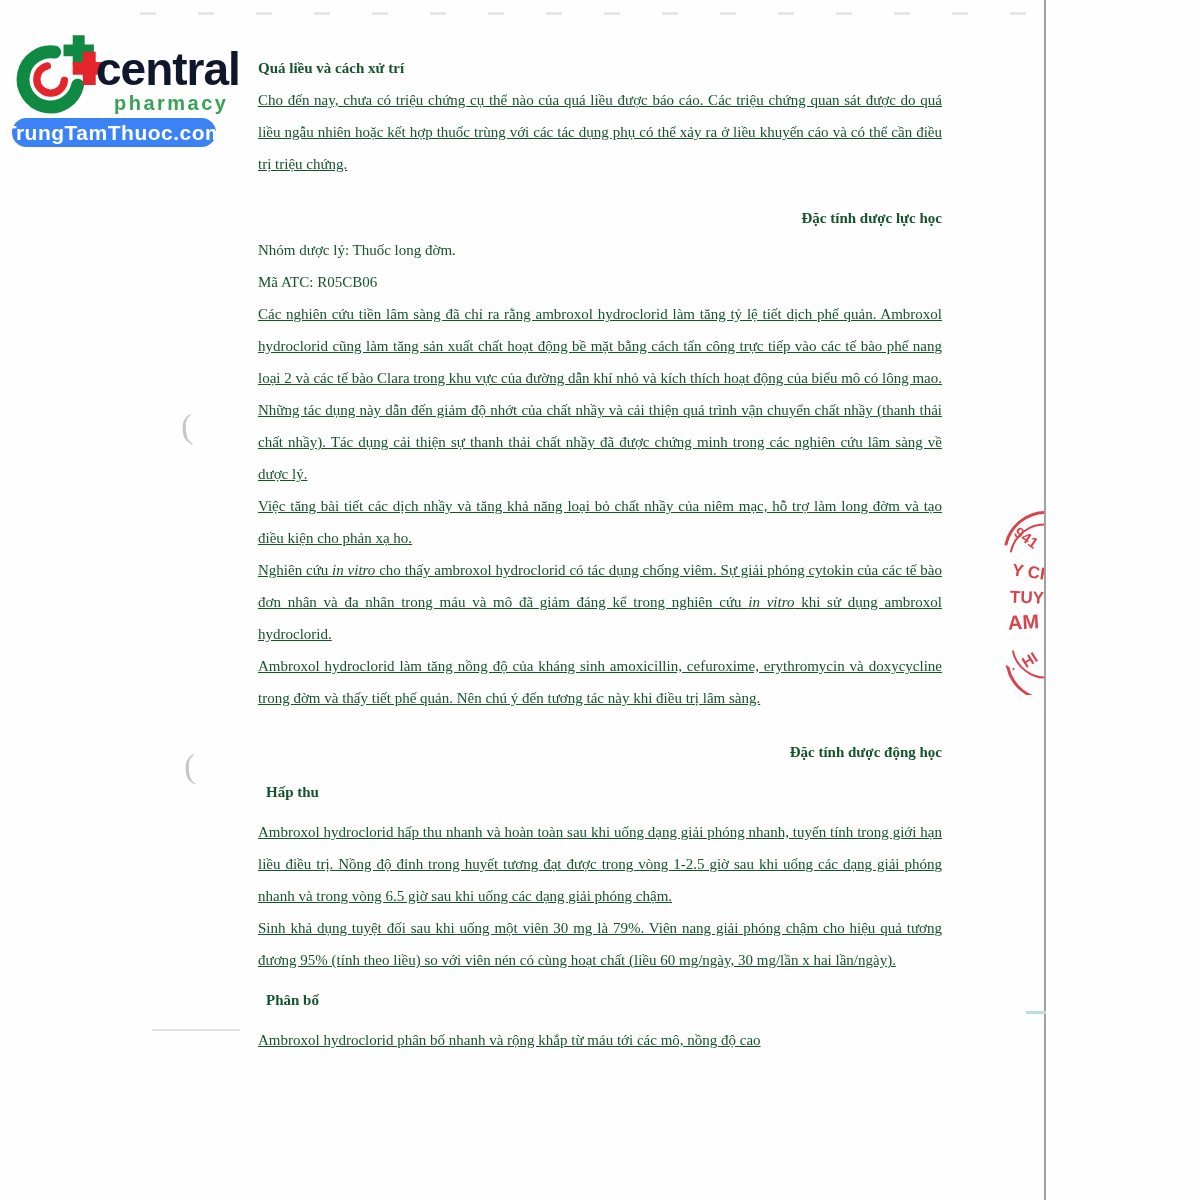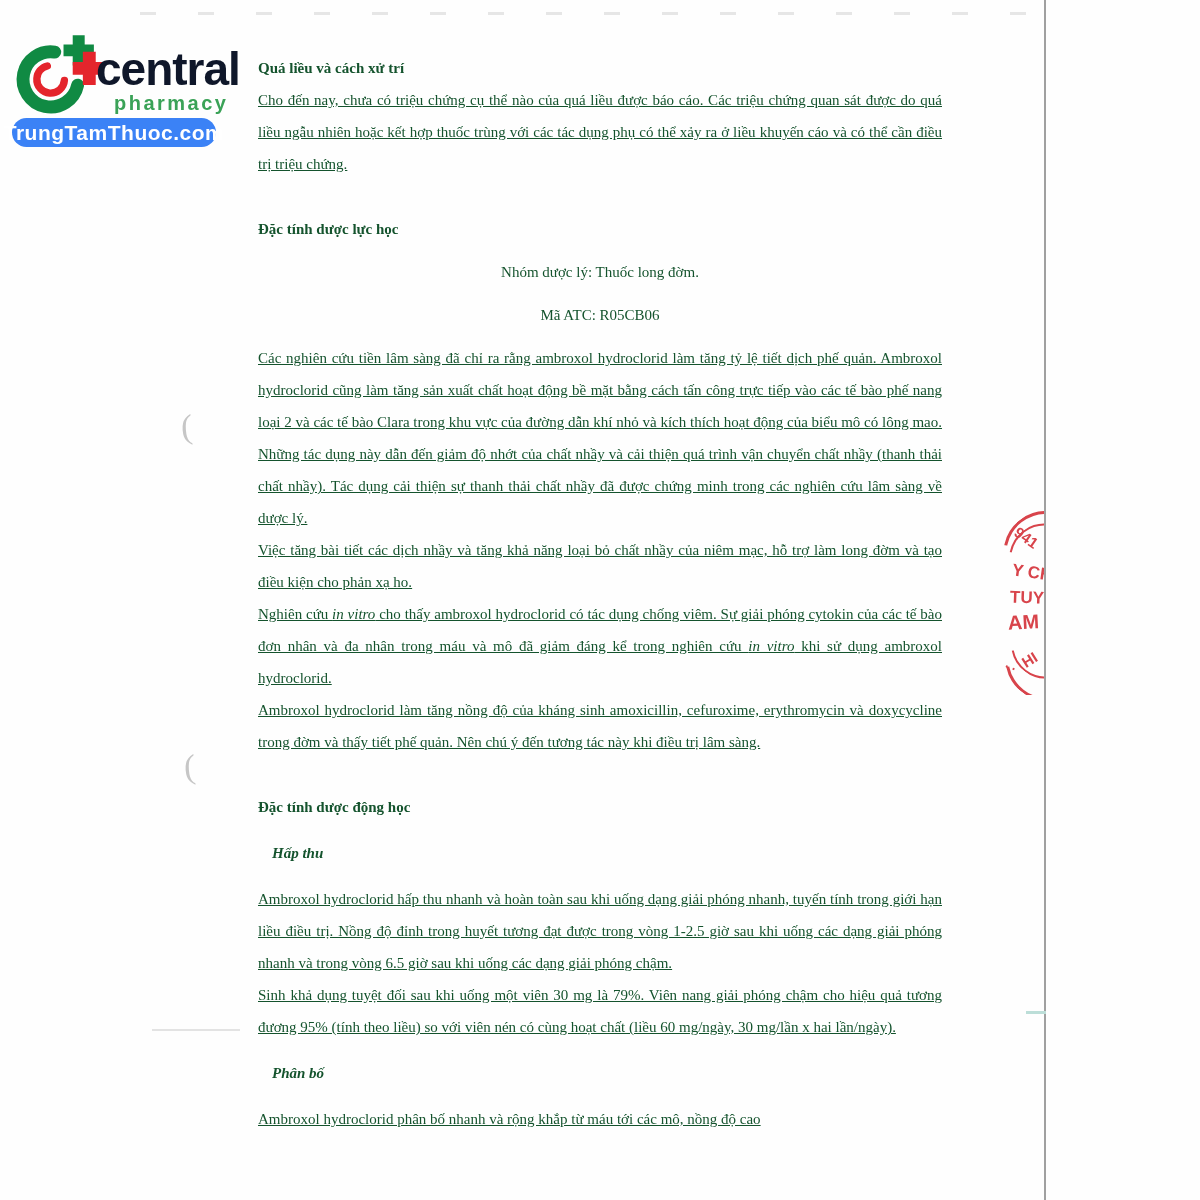--- a/index.html
+++ b/index.html
@@ -125,29 +125,28 @@
     color: #14532d;
     font-size: 15px;
     line-height: 32px;
     text-align: justify;
   }
   .doc-heading {
     font-weight: bold;
     text-align: left;
     margin: 0;
   }
-  .doc-heading.gap-before { margin-top: 33px; }
+  .doc-heading.gap-before { margin-top: 22px; text-align: right; }
   .doc-subheading {
     font-weight: bold;
-    font-style: italic;
     text-align: left;
-    margin: 14px;
+    margin: 8px;
   }
   .doc-para { margin: 0; text-decoration: underline; }
-  .doc-line { margin: 11px; text-align: center; font-family: Liberation Serif, serif; }
+  .doc-line { margin: 0; text-align: left; font-family: Liberation Serif, serif; }
   .it { font-style: italic; margin-top: 37px; }
 
   
   .stamp-clip {
     position: absolute;
     left: 980px;
     top: 505px;
     width: 64px;
     height: 190px;
     overflow: hidden;

